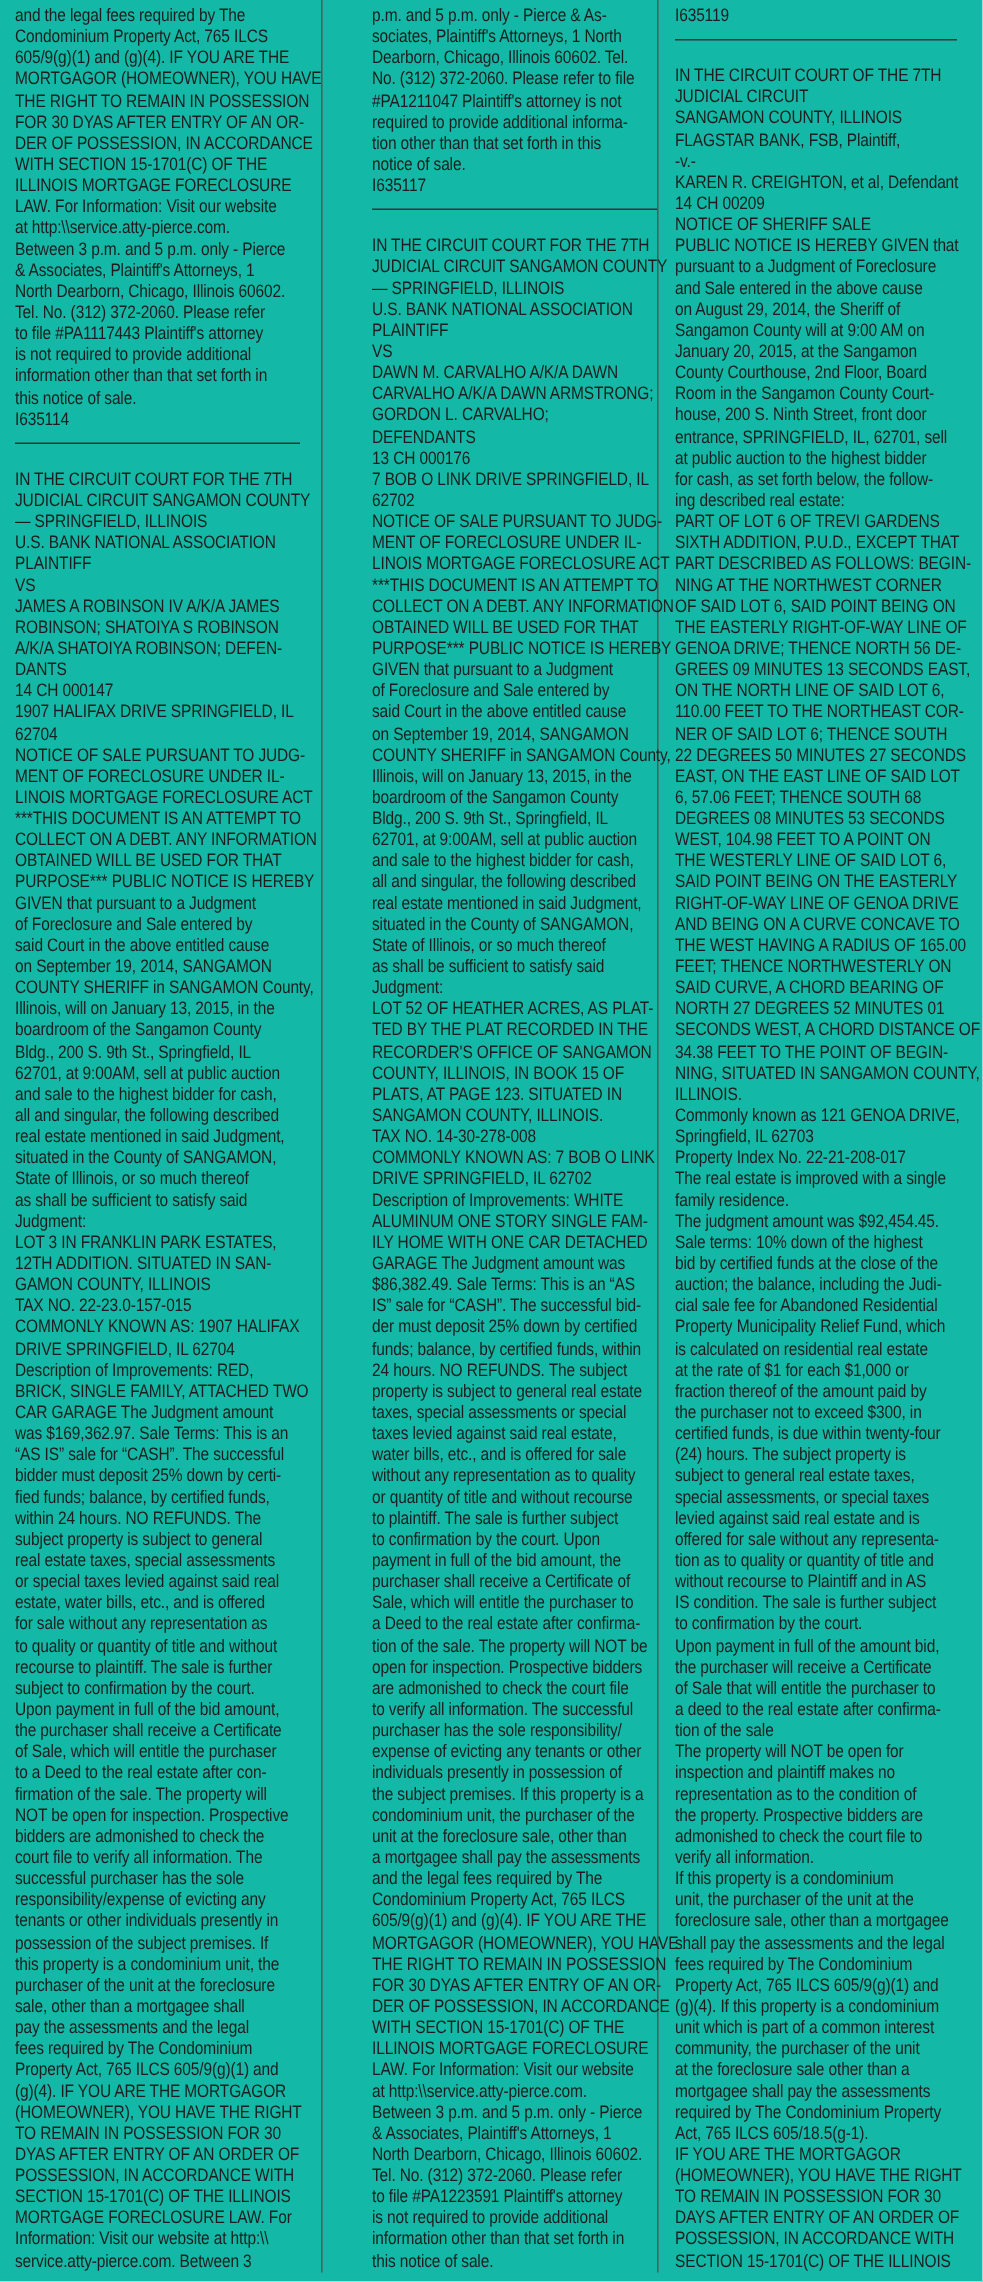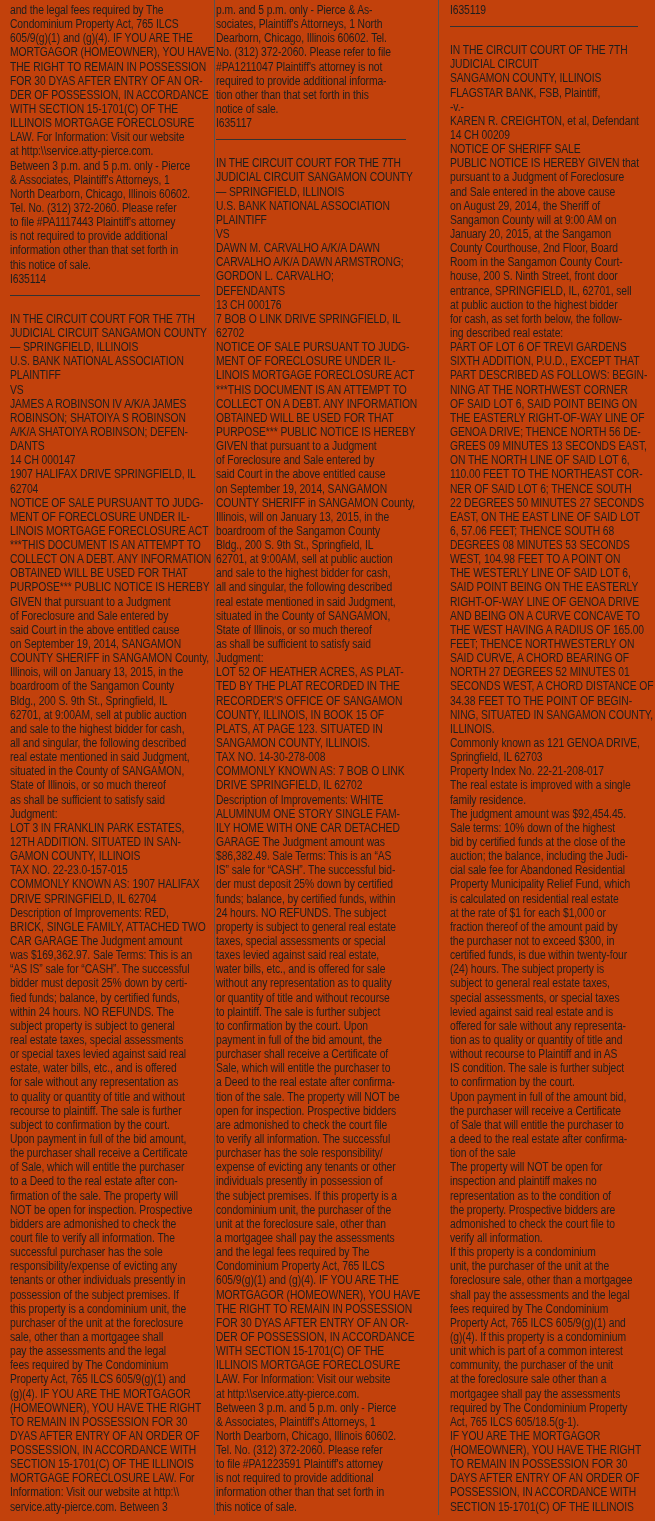--- a/index.html
+++ b/index.html
@@ -1,20 +1,20 @@
 <!DOCTYPE html>
 <html><head>
 <meta charset="utf-8">
 <style>
   html, body { margin:0; padding:0; background:#ffffff; }
   body { width:655px; height:1521px; overflow:hidden; position:relative; }
-  .page { position:absolute; left:0; top:0; width:655px; height:1521px; background:#c2410c; }
+  .page { position:absolute; left:0; top:0; width:655px; height:1521px; background:#14b8a6; }
   .col { position:absolute; top:0; height:1521px; }
   .col-left { left:10px; width:200px; }
-  .col-mid { left:216px; width:196px; }
+  .col-mid { left:248px; width:196px; }
   .col-right { left:450px; width:196px; }
   .divider { position:absolute; top:0; width:1px; height:1515px; background:#555; }
   .divider-1 { left:214px; }
   .divider-2 { left:438px; }
   .line {
     font-family: "Liberation Sans", sans-serif;
     font-size: 12px;
     line-height: 14.15px;
     color: #1e1e1e;
     white-space: nowrap;

